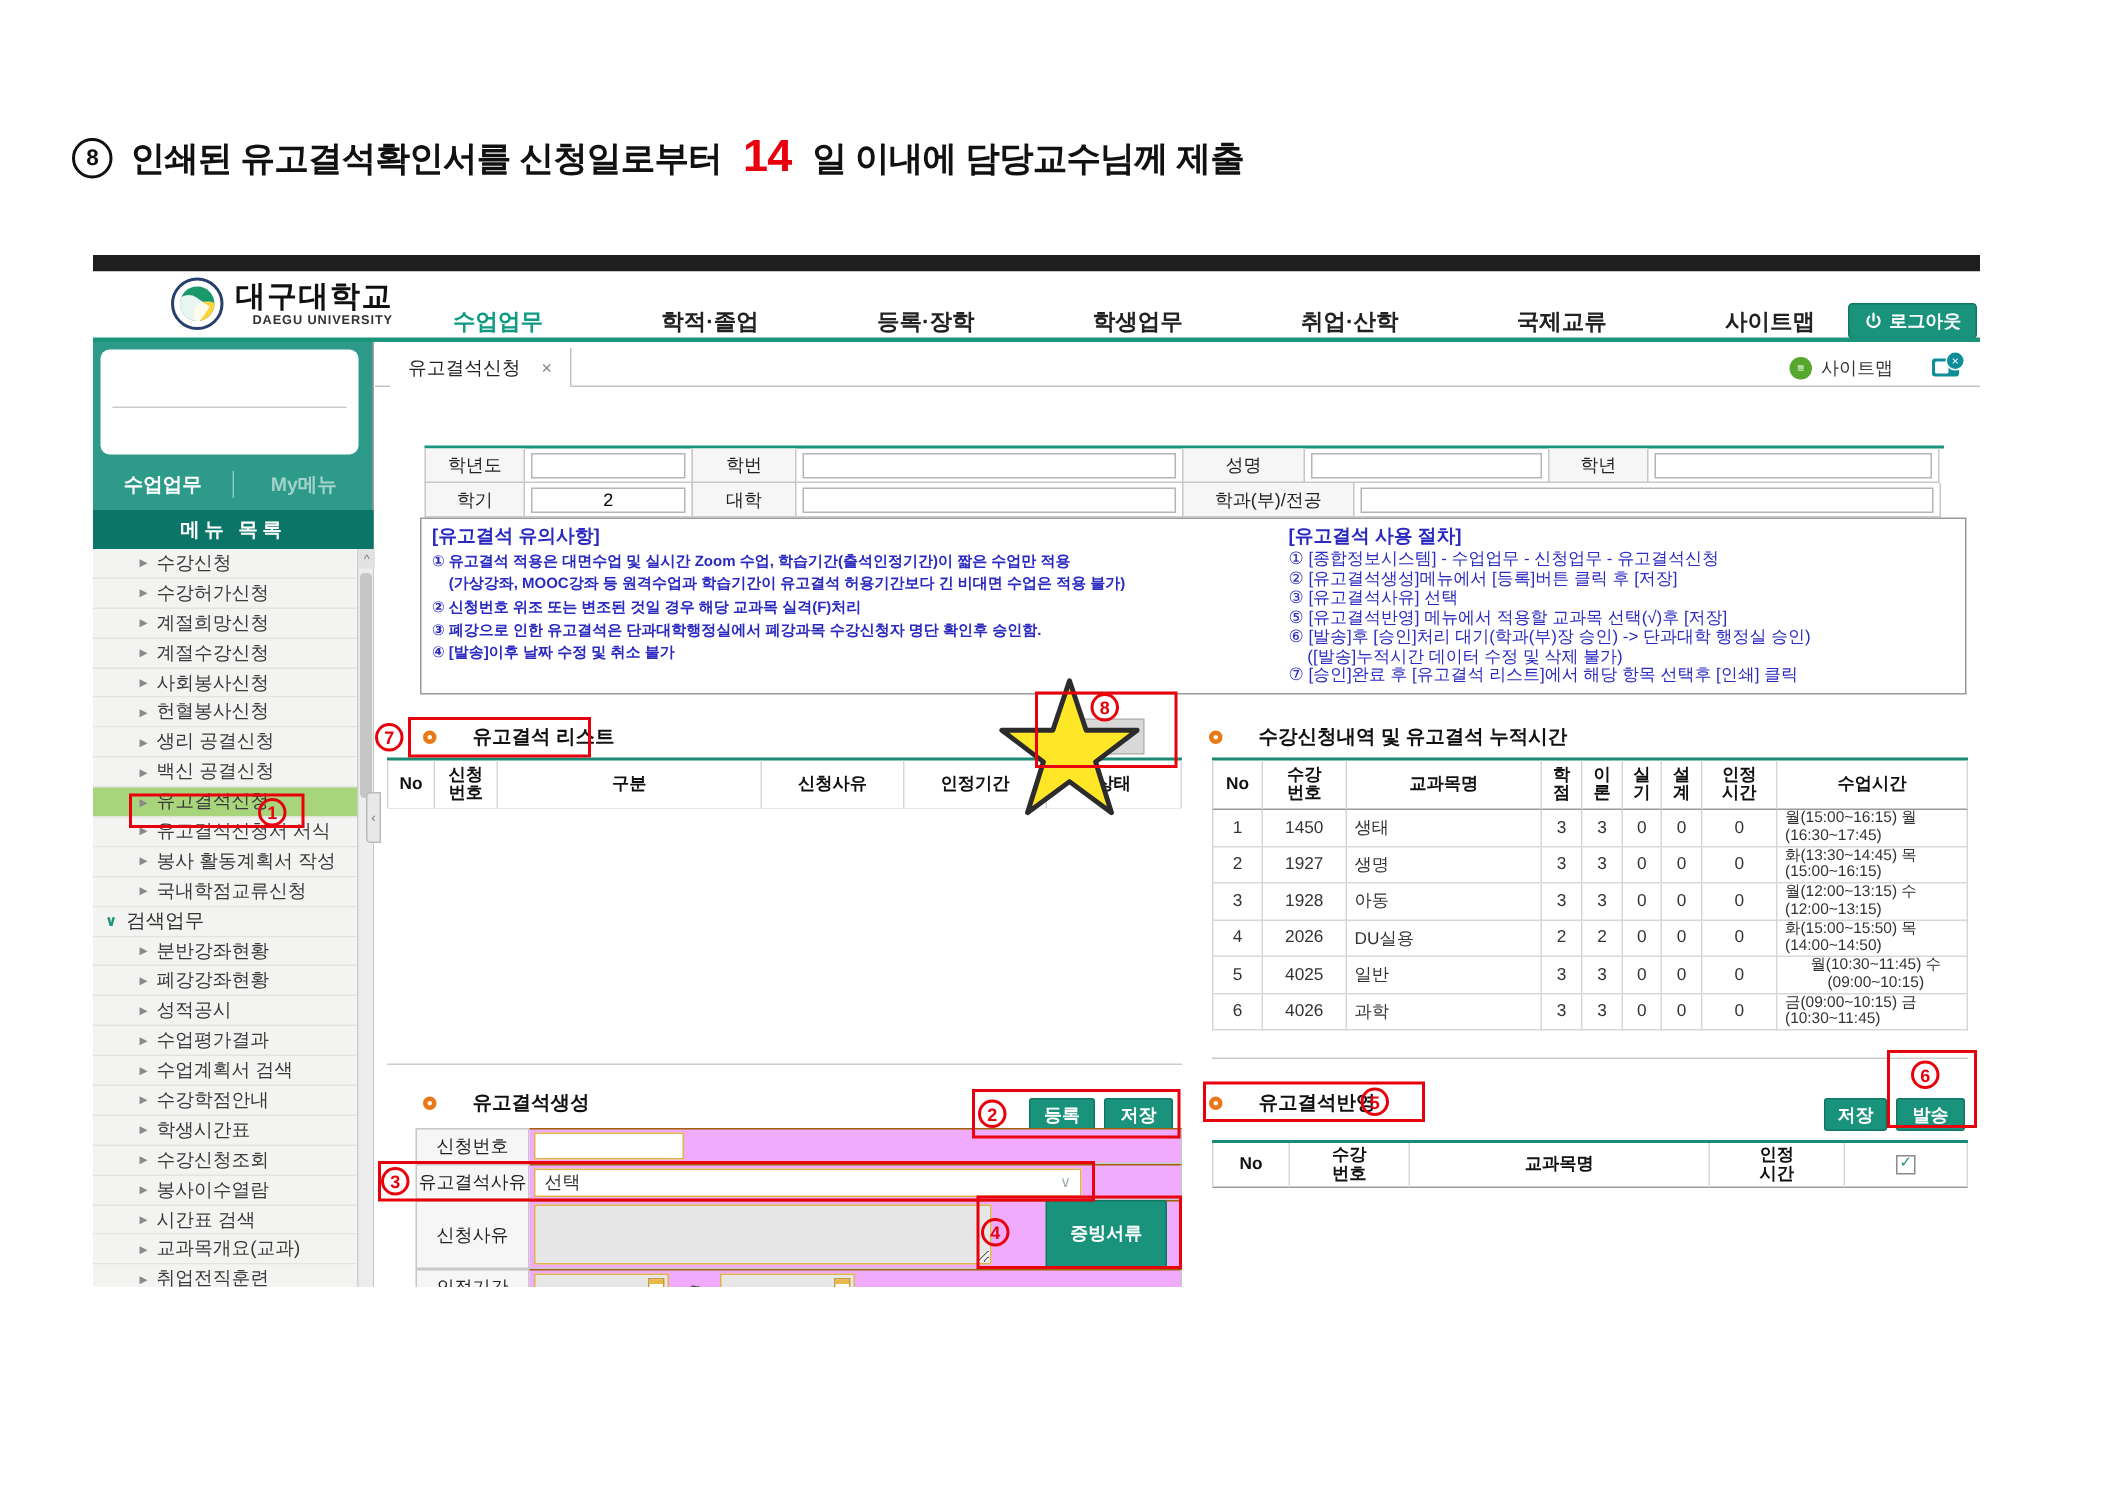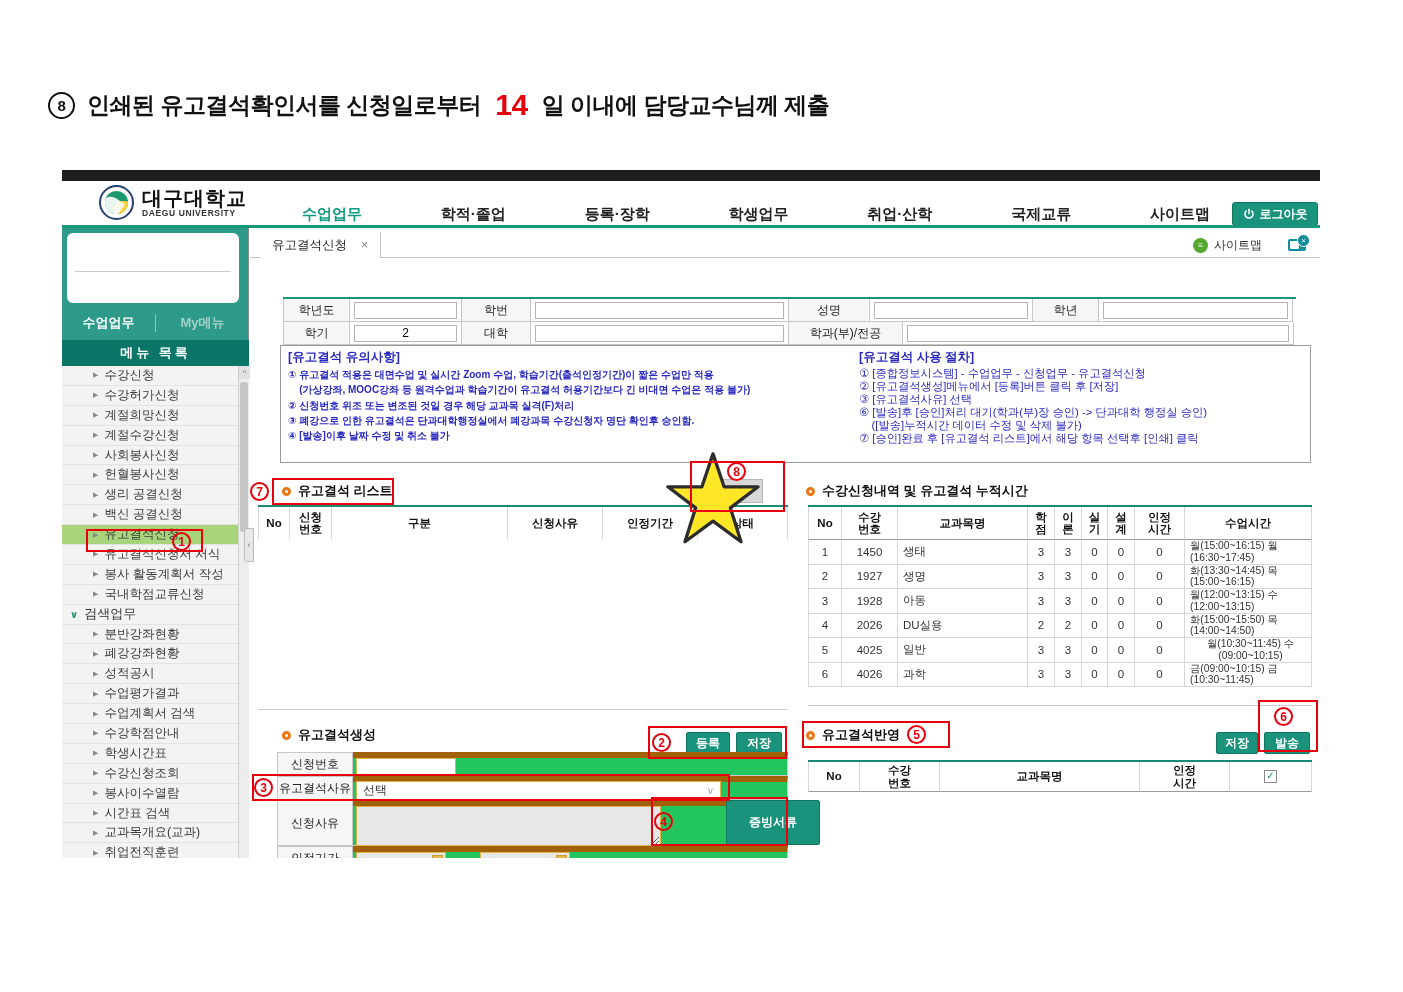--- a/index.html
+++ b/index.html
@@ -10,21 +10,21 @@
   .top-note { position:absolute; left:48px; top:88px; display:flex; align-items:center; gap:12px;
               font-weight:800; font-size:23px; color:#111; letter-spacing:-0.5px; }
   .note-circle { display:inline-flex; width:27px; height:27px; border:2.5px solid #111; border-radius:50%;
                  align-items:center; justify-content:center; font-size:15px; font-weight:800; }
   .note-days { color:#e8000d; font-size:30px; font-weight:800; padding:0 2px; }
 
   
   .portal { position:absolute; left:62px; top:170px; width:1258px; height:688px; background:#fff; overflow:hidden; }
   .pbar { position:absolute; left:0; top:0; width:1258px; height:11px; background:#1e1e1e; }
   .phead { position:absolute; left:0; top:11px; width:1258px; height:44px; background:#fff; }
-  .logo { position:absolute; left:37px; top:4px; display:flex; align-items:center; gap:8px; }
+  .logo { position:absolute; left:52px; top:4px; display:flex; align-items:center; gap:8px;text-align:right; }
   .logo-mark { width:35px; height:35px; border:2px solid #27406e; border-radius:50%; background:#fff;
                display:flex; align-items:center; justify-content:center; }
   .logo-core { width:23px; height:23px; border-radius:50%; background:#1a9a6c; position:relative; overflow:hidden; }
   .logo-core::after { content:""; position:absolute; left:-4px; top:6px; width:20px; height:20px;
                       background:#fff; border-radius:50% 0 60% 50%; transform:rotate(35deg); opacity:.9; }
   .logo-core::before { content:""; position:absolute; right:-2px; bottom:-3px; width:16px; height:16px;
                        background:#ffd23e; border-radius:60% 40% 0 60%; }
   .logo-kr { font-size:20px; font-weight:bold; color:#101010; letter-spacing:1px; line-height:20px; }
   .logo-en { font-size:8.5px; color:#333; letter-spacing:.6px; font-weight:bold; }
   .pnav { position:absolute; left:240px; top:11px; width:908px; height:44px; display:flex;
@@ -93,21 +93,21 @@
   .notice-box { position:absolute; left:218px; top:175px; width:1031px; height:118px; border:1px solid #9a9a9a;
                 background:#fff; overflow:hidden; }
   .n-col { position:absolute; top:3px; color:#2a2ac0; }
   .n-col.left { left:7px; width:560px; }
   .n-col.right { left:578px; width:450px; }
   .n-title { font-weight:bold; font-size:12.5px; margin-bottom:1px; }
   .n-col.left .n-line { font-size:10px; line-height:15.3px; white-space:pre-wrap; font-weight:bold; }
   .n-col.right .n-line { font-size:11.3px; line-height:12.9px; white-space:pre-wrap; font-weight:normal; }
 
   
-  .sec-title { position:absolute; display:flex; align-items:center; gap:7px; font-size:13px; font-weight:bold; color:#111; }
+  .sec-title { position:absolute; display:flex; align-items:center; gap:24px; font-size:13px; font-weight:bold; color:#111; }
   .bullet { width:9px; height:9px; border:3px solid #e97816; border-radius:50%; background:#fff; }
   .gbtn { background:#19937c; border:1px solid #117662; border-radius:2px; color:#fff; font-size:12px;
           font-weight:bold; display:flex; align-items:center; justify-content:center; }
   .print-btn { position:absolute; left:644px; top:309px; width:57px; height:24px; background:#d8d8d8;
                border:1px solid #b8b8b8; color:#9a9a9a; font-size:12px; display:flex; align-items:center; justify-content:center; }
 
   
   .ttable { position:absolute; border-top:2px solid #1a8a74; }
   .trow { display:flex; }
   .tcell { border-right:1px solid #d7d7d7; border-bottom:1px solid #d7d7d7; display:flex; align-items:center;
@@ -118,22 +118,22 @@
   .tcell.small { font-size:10.3px; line-height:11.5px; }
   .tcell:first-child { border-left:1px solid #d7d7d7; }
   .thead .tcell:first-child { border-left:1px solid #d7d7d7; }
   .list-body { position:absolute; left:196px; top:369px; width:530px; height:171px; border-bottom:1px solid #ccc; background:#fff; }
   .hline { position:absolute; height:1px; background:#ccc; }
 
   
   .cf-row { position:absolute; left:215px; display:flex; }
   .cf-label { width:76px; background:#f6f6f6; border:1px solid #c8c8c8; display:flex; align-items:center;
               justify-content:center; font-size:12px; color:#222; }
-  .cf-field { border-top:6px solid #a16207; border-bottom:1px solid #c8c8c8; border-right:1px solid #c8c8c8;
-              background:#22c55e; display:flex; align-items:center; padding-left:3px; width:435px; }
+  .cf-field { border-top:1px solid #a16207; border-bottom:1px solid #c8c8c8; border-right:1px solid #c8c8c8;
+              background:#f0abfc; display:flex; align-items:center; padding-left:3px; width:435px; }
   .o-input { border:1.5px solid #e2b34b; background:#fff; height:18px; }
   .o-select { border:1.5px solid #e2b34b; background:#fff; height:19px; width:365px; display:flex; align-items:center;
               justify-content:space-between; padding:0 6px; font-size:12px; color:#333; }
   .o-select .chev { color:#9ab0ad; font-size:10px; }
   .o-area { border:1.5px solid #e2b34b; background:#e7e7e7; width:305px; height:40px; }
   .date-box { border:1.5px solid #e2b34b; background:#e7e7e7; width:90px; height:18px; position:relative; }
   .cal-icon { position:absolute; right:2px; top:2px; width:11px; height:11px; background:#fff; border:1px solid #c89b3c; }
   .cal-icon::before { content:""; position:absolute; left:0; top:0; right:0; height:3px; background:#e8b84b; }
 
   
@@ -368,20 +368,21 @@
             <div class="n-line">③ 폐강으로 인한 유고결석은 단과대학행정실에서 폐강과목 수강신청자 명단 확인후 승인함.</div>
             <div class="n-line">④ [발송]이후 날짜 수정 및 취소 불가</div>
           </div>
       </div>
       <div class="n-col right">
         <div class="n-title">[유고결석 사용 절차]</div>
         <div>
             <div class="n-line">① [종합정보시스템] - 수업업무 - 신청업무 - 유고결석신청</div>
             <div class="n-line">② [유고결석생성]메뉴에서 [등록]버튼 클릭 후 [저장]</div>
             <div class="n-line">③ [유고결석사유] 선택</div>
+            <div class="n-line">⑤ [유고결석반영] 메뉴에서 적용할 교과목 선택(√)후 [저장]</div>
             <div class="n-line">⑥ [발송]후 [승인]처리 대기(학과(부)장 승인) -&gt; 단과대학 행정실 승인)</div>
             <div class="n-line">    ([발송]누적시간 데이터 수정 및 삭제 불가)</div>
             <div class="n-line">⑦ [승인]완료 후 [유고결석 리스트]에서 해당 항목 선택후 [인쇄] 클릭</div>
           </div>
       </div>
     </div>
 
     <div class="sec-title" style="left:220px; top:312px;">
       <span class="bullet"></span>
       <span>유고결석 리스트</span>
@@ -514,21 +515,21 @@
           <span class="chev">∨</span>
         </div>
       </div>
     </div>
     <div class="cf-row" style="top:630px; height:46px;">
       <div class="cf-label">신청사유</div>
       <div class="cf-field">
           <textarea class="o-area" style=""></textarea>
         </div>
     </div>
-    <button class="gbtn" style="position:absolute; left:664px; top:630px; width:94px; height:45px;">증빙서류</button>
+    <button class="gbtn" style="position:absolute; left:635px; top:630px; width:81px; height:45px;">증빙서류</button>
     <div class="cf-row" style="top:676px; height:24px;">
       <div class="cf-label">인정기간</div>
       <div class="cf-field" style="gap:14px;">
         <span class="date-box">
             <span class="cal-icon"></span>
           </span>
         <span style="font-size:11px; color:#444;">~</span>
         <span class="date-box">
             <span class="cal-icon"></span>
           </span>

